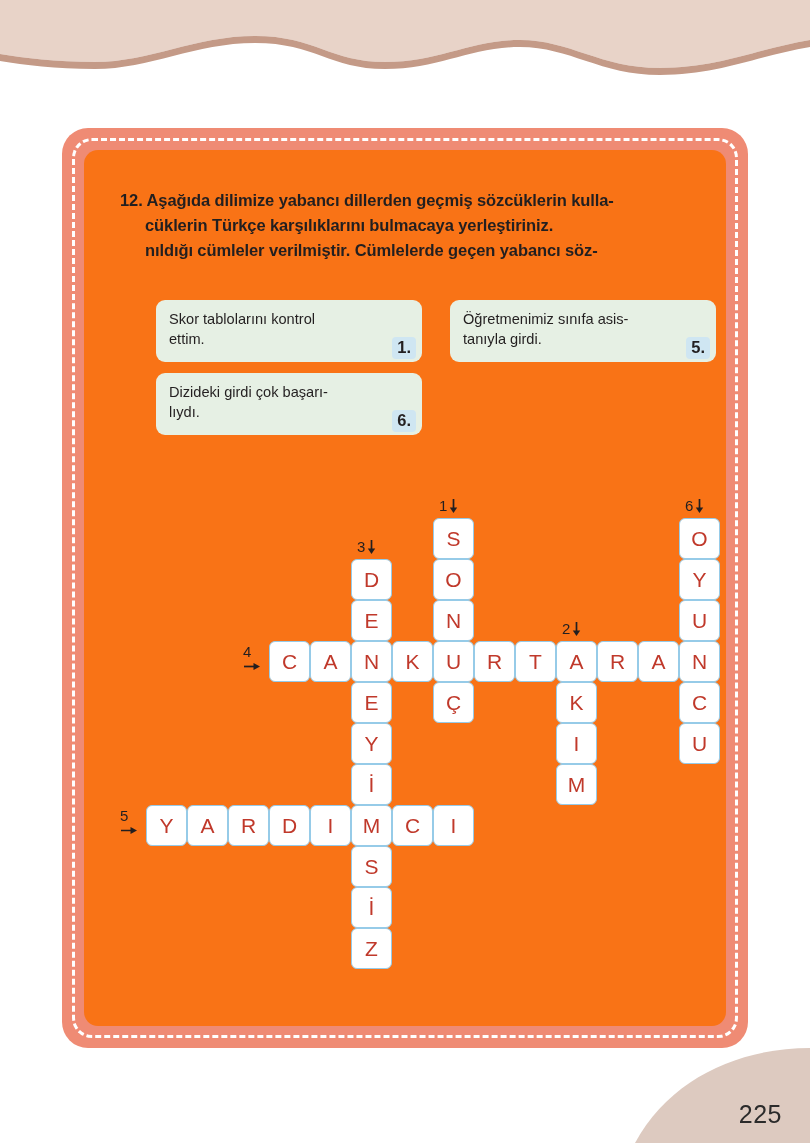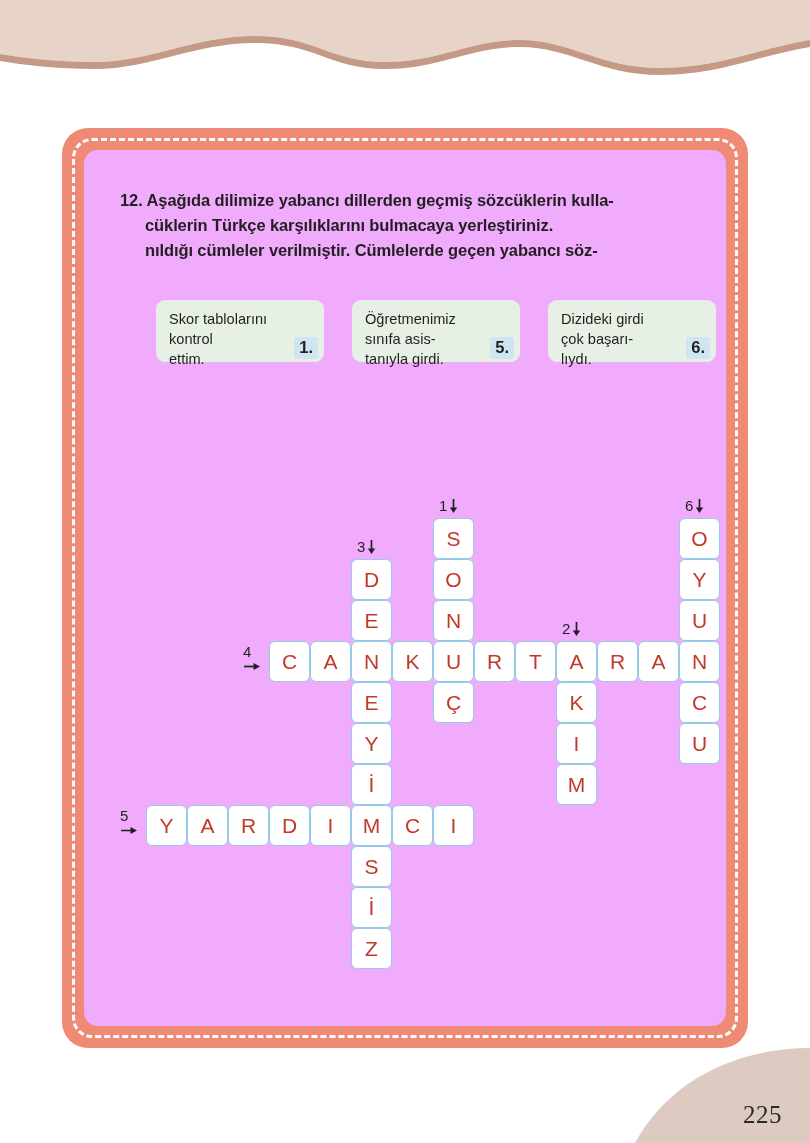--- a/index.html
+++ b/index.html
@@ -12,59 +12,59 @@
 
   
   .top-deco { position:absolute; left:0; top:0; width:810px; height:95px; }
   .top-deco svg { display:block; }
 
   
   .corner-deco { position:absolute; right:0; bottom:0; width:210px; height:95px; overflow:hidden; }
   .corner-deco svg { display:block; }
   .page-num {
     position:absolute; right:28px; bottom:14px;
-    font-family:Liberation Serif, serif;
+    font-family:Liberation Sans, sans-serif;
     font-size:25px; color:#2b2b2b; letter-spacing:.5px;
   }
 
   
   .frame {
     position:absolute; left:62px; top:128px;
     width:686px; height:920px;
     background:#ef8b74;
     border-radius:26px;
     padding:14px;
   }
   .frame-dash {
     position:absolute; left:10px; top:10px; right:10px; bottom:10px;
     border:3px dashed #ffffff;
     border-radius:20px;
     pointer-events:none;
   }
   .sheet {
     position:absolute; left:22px; top:22px; right:22px; bottom:22px;
-    background:#f0abfc; border-radius:14px;
+    background:#f97316; border-radius:14px;
     overflow:hidden;
   }
 
   
   .q-wrap { position:absolute; left:36px; top:38px; right:30px; }
   .q-line {
     font-size:16.5px; font-weight:bold; color:#221f20;
     line-height:25px; letter-spacing:-0.1px;
     white-space:nowrap;
   }
   .q-line.i1 { padding-left:0px; }
   .q-line.i2 { padding-left:25px; }
 
   
   .cards {
     position:absolute; left:72px; top:150px;
     width:560px;
-    display:grid; grid-template-columns:1fr 1fr 1fr;
+    display:grid; grid-template-columns:1fr 1fr;
     column-gap:28px; row-gap:11px;
   }
   .card {
     position:relative;
     background:#e6f0e4;
     border-radius:9px;
     height:62px;
     padding:9px 56px 0 13px;
   }
   .card-text {

